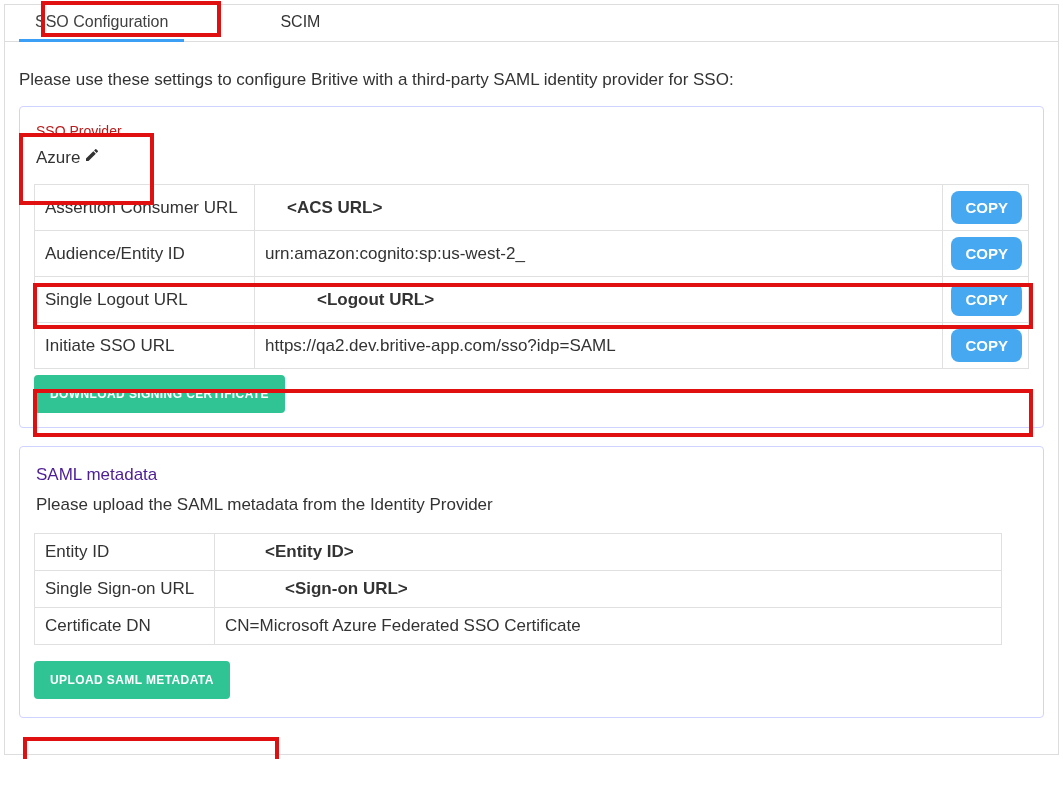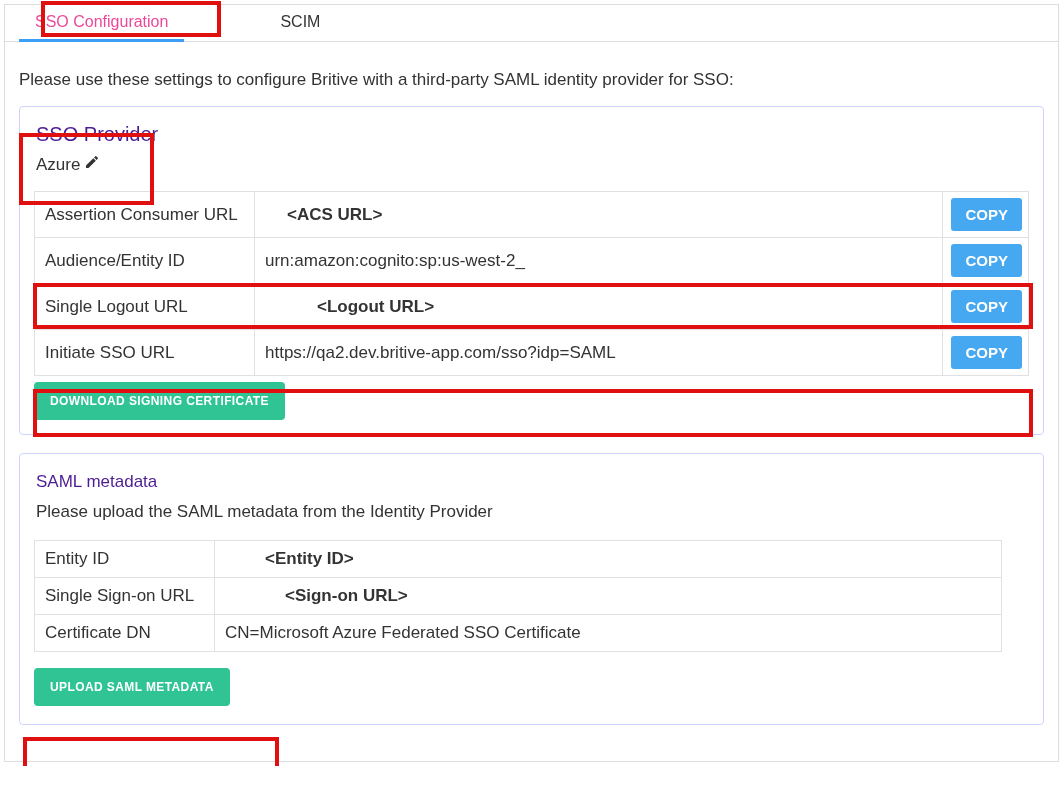--- a/index.html
+++ b/index.html
@@ -22,42 +22,42 @@
     border-bottom: 1px solid #ddd;
     padding: 0 14px;
   }
   .tab {
     padding: 8px 16px;
     cursor: pointer;
     color: #333;
     margin-right: 80px;
   }
   .tab.active {
-    color: #ec4899;
+    color: #404040;
     border-bottom: 3px solid #3b9ff5;
     margin-bottom: -1px;
   }
   .content { padding: 14px 0 18px 0; }
   .instructions {
     margin: 14px 14px 16px 14px;
     color: #333;
     font-size: 17px;
   }
   .panel {
     border: 1px solid #cfd3ff;
     border-radius: 4px;
     margin: 0 14px 18px 14px;
     padding: 14px;
     position: relative;
   }
   .provider-block {
     padding: 2px 4px 6px 2px;
     margin-bottom: 10px;
   }
-  .provider-label { font-size: 20px; color: #4c1d95; }
+  .provider-label { font-size: 14px; color: #b91c1c; }
   .provider-value {
     margin-top: 8px;
     font-size: 17px;
     display: flex;
     align-items: center;
     gap: 4px;
     text-align: right;
   }
   .pencil-icon svg { width: 16px; height: 16px; fill: #333; }
 
@@ -73,21 +73,21 @@
     vertical-align: middle;
   }
   table.url-table td.label-cell { width: 220px; }
   table.url-table td.value-cell { }
   table.url-table td.action-cell { width: 86px; text-align: right; padding: 6px; }
   .placeholder-val { font-weight: 600; font-size: 17px; }
   .copy-btn {
     background: #46a8f1;
     color: #fff;
     border: none;
-    border-radius: 3px;
+    border-radius: 8px;
     padding: 8px 14px;
     font-size: 15px;
     font-weight: 600;
     cursor: pointer;
   }
   .dl-btn, .ul-btn {
     background: #30c495;
     color: #fff;
     border: none;
     border-radius: 4px;

